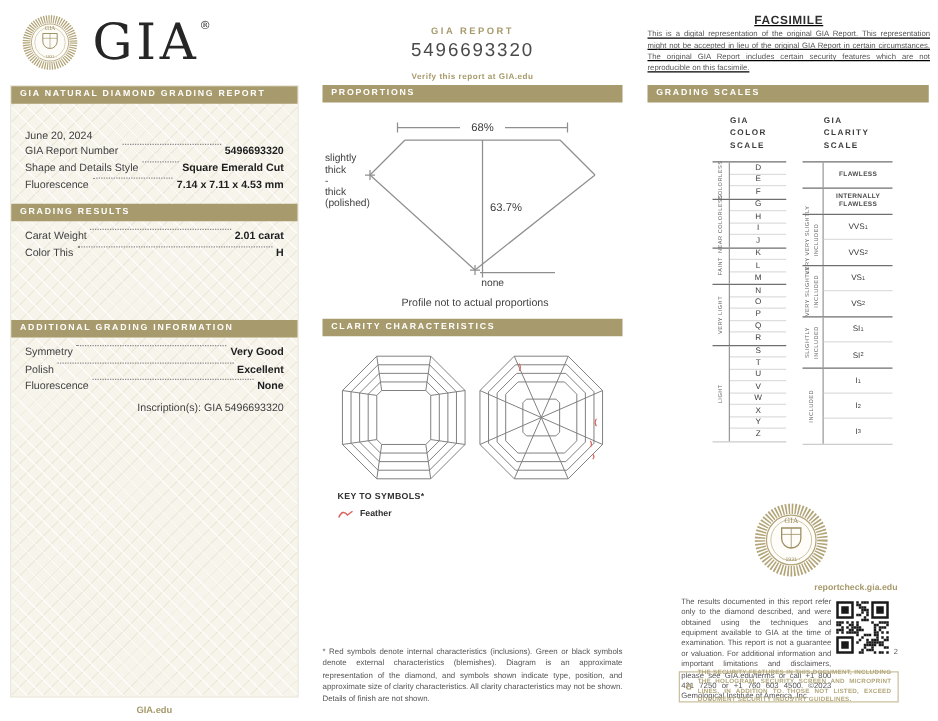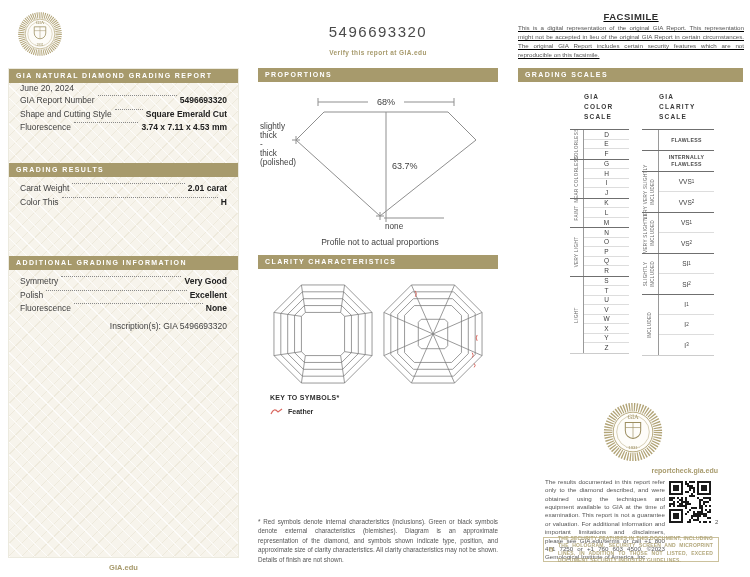--- a/index.html
+++ b/index.html
@@ -95,44 +95,45 @@
     <svg width="48" height="48" viewBox="0 0 100 100">
       <circle cx="50" cy="50" r="39" fill="none" stroke="#b2a477" stroke-width="13" stroke-dasharray="2 2"></circle>
       <circle cx="50" cy="50" r="31" fill="#fdfcf8" stroke="#b2a477" stroke-width="1.5"></circle>
       <circle cx="50" cy="50" r="25.5" fill="none" stroke="#b2a477" stroke-width=".8"></circle>
       <text x="50" y="29" font-size="9" text-anchor="middle" fill="#9c8e60" font-family="DejaVu Serif, serif">GIA</text>
       <path d="M38,35 h24 v13 a12,12 0 0 1 -24,0 z" fill="none" stroke="#9c8e60" stroke-width="1.6"></path>
       <line x1="50" y1="35" x2="50" y2="60" stroke="#9c8e60" stroke-width="1"></line>
       <line x1="38" y1="43" x2="62" y2="43" stroke="#9c8e60" stroke-width="1"></line>
       <text x="50" y="76" font-size="6.5" text-anchor="middle" fill="#9c8e60">· 1931 ·</text>
     </svg>
+    <div class="logo-text"><span>GIA</span><sup class="logo-reg">®</sup></div>
   </div>
 
   <div class="left-panel">
     <div class="bar" style="top:0;">GIA NATURAL DIAMOND GRADING REPORT</div>
-    <div class="lsec" style="top:12px;">
+    <div class="lsec" style="top:32px;">
       <div class="date-line">June 20, 2024</div>
       <div>
 
           <div class="row">
             <span class="rl">GIA Report Number</span>
             <span class="leader"></span>
             <span class="rv">5496693320</span>
           </div>
 
           <div class="row">
-            <span class="rl">Shape and Cutting Style</span>
+            <span class="rl">Shape and Details Style</span>
             <span class="leader"></span>
             <span class="rv">Square Emerald Cut</span>
           </div>
 
           <div class="row">
             <span class="rl">Fluorescence</span>
             <span class="leader"></span>
-            <span class="rv">3.74 x 7.11 x 4.53 mm</span>
+            <span class="rv">7.14 x 7.11 x 4.53 mm</span>
           </div>
         </div>
     </div>
 
     <div class="bar" style="top:94px;">GRADING RESULTS</div>
     <div class="lsec" style="top:114px;">
       <div>
 
           <div class="row">
             <span class="rl">Carat Weight</span>
@@ -171,20 +172,21 @@
             <span class="rv">None</span>
           </div>
         </div>
       <div class="inscription">Inscription(s): GIA 5496693320</div>
     </div>
   </div>
 
   <div class="giaedu-bottom">GIA.edu</div>
 
   <div class="mid-head">
+    <div class="rep-label">GIA REPORT</div>
     <div class="rep-number">5496693320</div>
     <div class="verify">Verify this report at GIA.edu</div>
   </div>
 
   <div class="bar" style="left:258px; top:68px; width:240px;">PROPORTIONS</div>
 
   <svg class="prop-svg" width="240" height="160" viewBox="0 0 240 160">
     <g stroke="#8f8f8f" stroke-width="1" fill="none">
       <line x1="60" y1="14" x2="110" y2="14"></line>
         <line x1="146" y1="14" x2="196" y2="14"></line>

